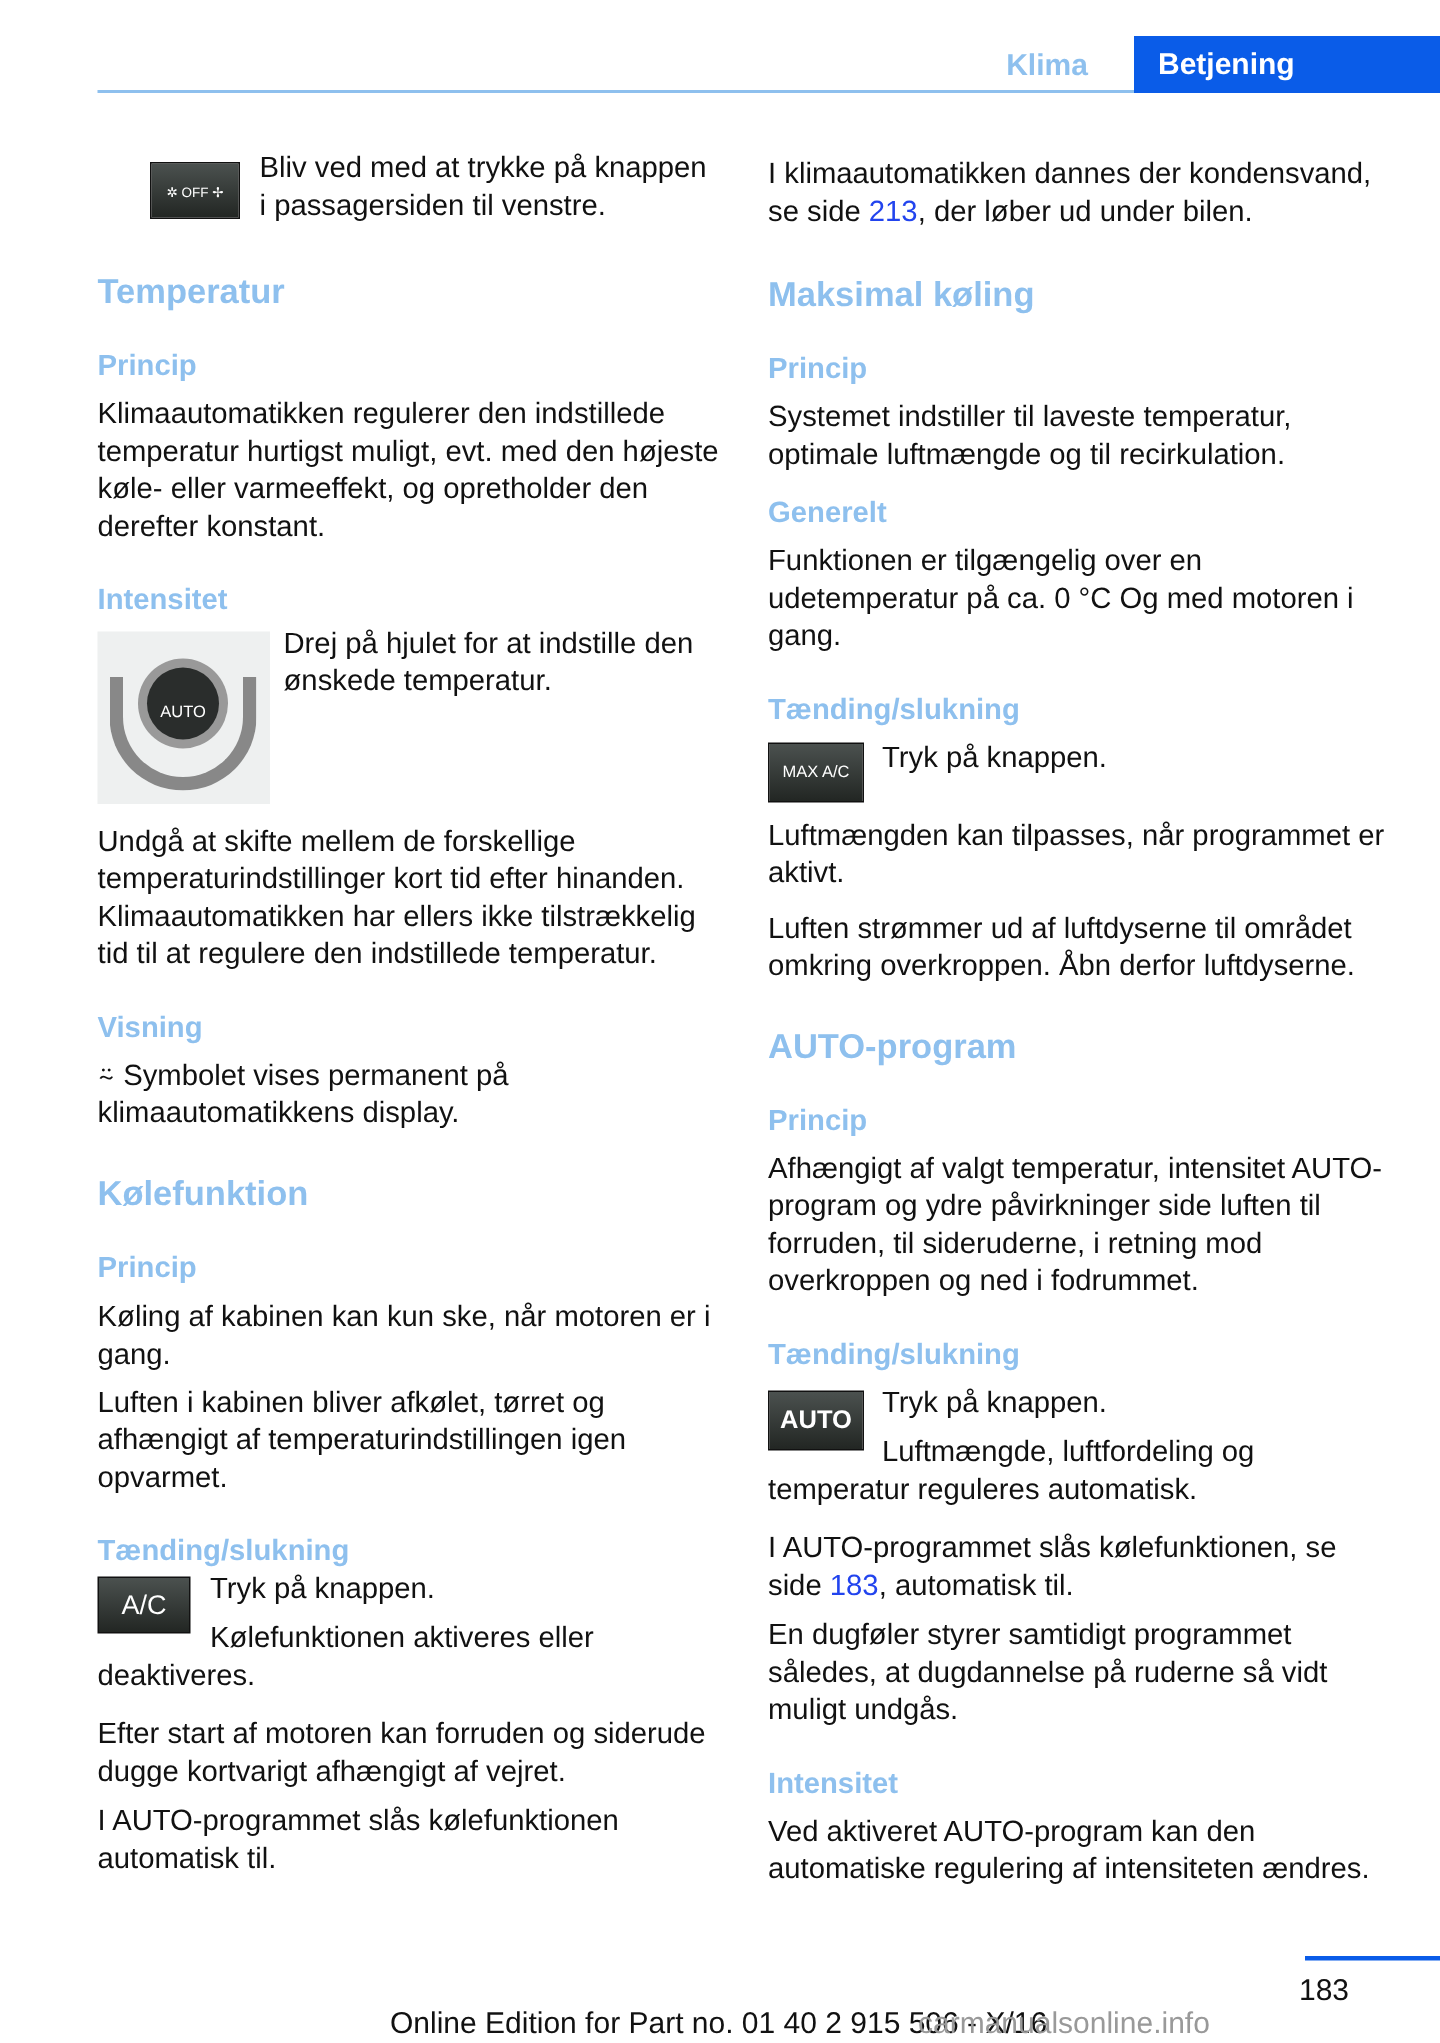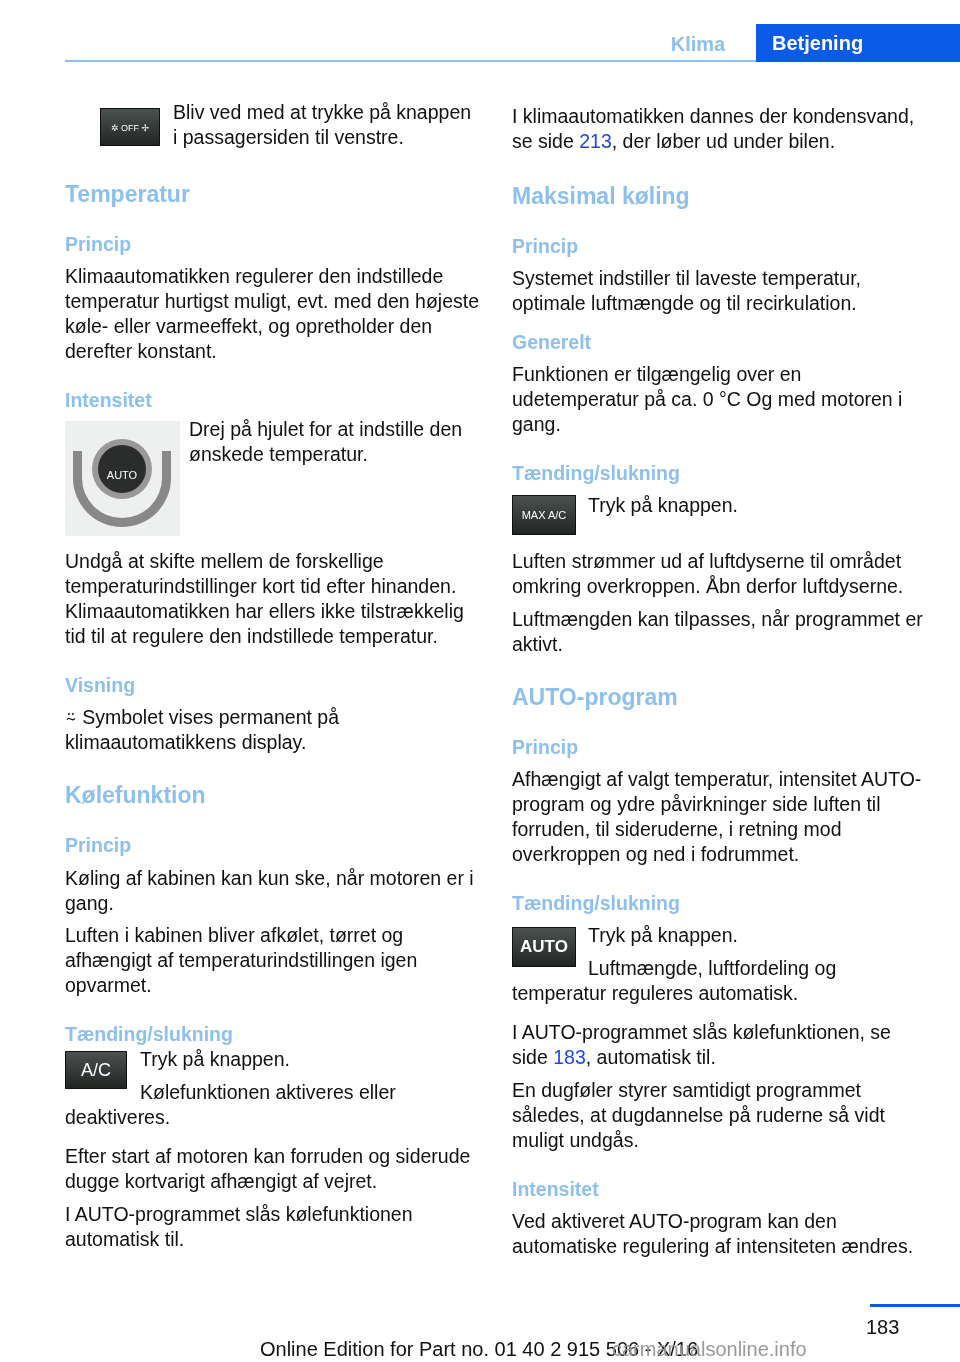--- a/index.html
+++ b/index.html
@@ -68,22 +68,22 @@
   <h1 class="h1" style="margin-top:28px;">Maksimal køling</h1>
   <h2 class="h2" style="margin-top:24px;">Princip</h2>
   <p style="margin-top:7px;">Systemet indstiller til laveste temperatur, optimale luftmængde og til recirkulation.</p>
   <h2 class="h2" style="margin-top:14px;">Generelt</h2>
   <p style="margin-top:7px;">Funktionen er tilgængelig over en udetemperatur på ca. 0 °C Og med motoren i gang.</p>
   <h2 class="h2" style="margin-top:24px;">Tænding/slukning</h2>
   <div class="iconrow" style="height:44px;margin-top:7px;">
     <span class="btn" style="width:64px;height:40px;top:2px;font-size:11px;line-height:38px;">MAX A/C</span>
     <p style="margin-left:76px;">Tryk på knappen.</p>
   </div>
+  <p style="margin-top:8px;">Luftmængden kan tilpasses, når programmet er aktivt.</p>
   <p style="margin-top:12px;">Luften strømmer ud af luftdyserne til området omkring overkroppen. Åbn derfor luftdyserne.</p>
-  <p style="margin-top:8px;">Luftmængden kan tilpasses, når programmet er aktivt.</p>
   <h1 class="h1" style="margin-top:26px;">AUTO-program</h1>
   <h2 class="h2" style="margin-top:24px;">Princip</h2>
   <p style="margin-top:7px;">Afhængigt af valgt temperatur, intensitet AUTO-program og ydre påvirkninger side luften til forruden, til sideruderne, i retning mod overkroppen og ned i fodrummet.</p>
   <h2 class="h2" style="margin-top:24px;">Tænding/slukning</h2>
   <div class="iconrow" style="margin-top:7px;">
     <span class="btn" style="width:64px;height:40px;top:4px;font-size:17px;font-weight:bold;line-height:38px;">AUTO</span>
     <p style="margin-left:76px;">Tryk på knappen.</p>
     <p style="margin-top:8px;text-indent:76px;">Luftmængde, luftfordeling og temperatur reguleres automatisk.</p>
   </div>
   <p style="margin-top:14px;"><span>I AUTO-programmet slås kølefunktionen, se side </span><span class="blue">183</span><span>, automatisk til.</span></p>

